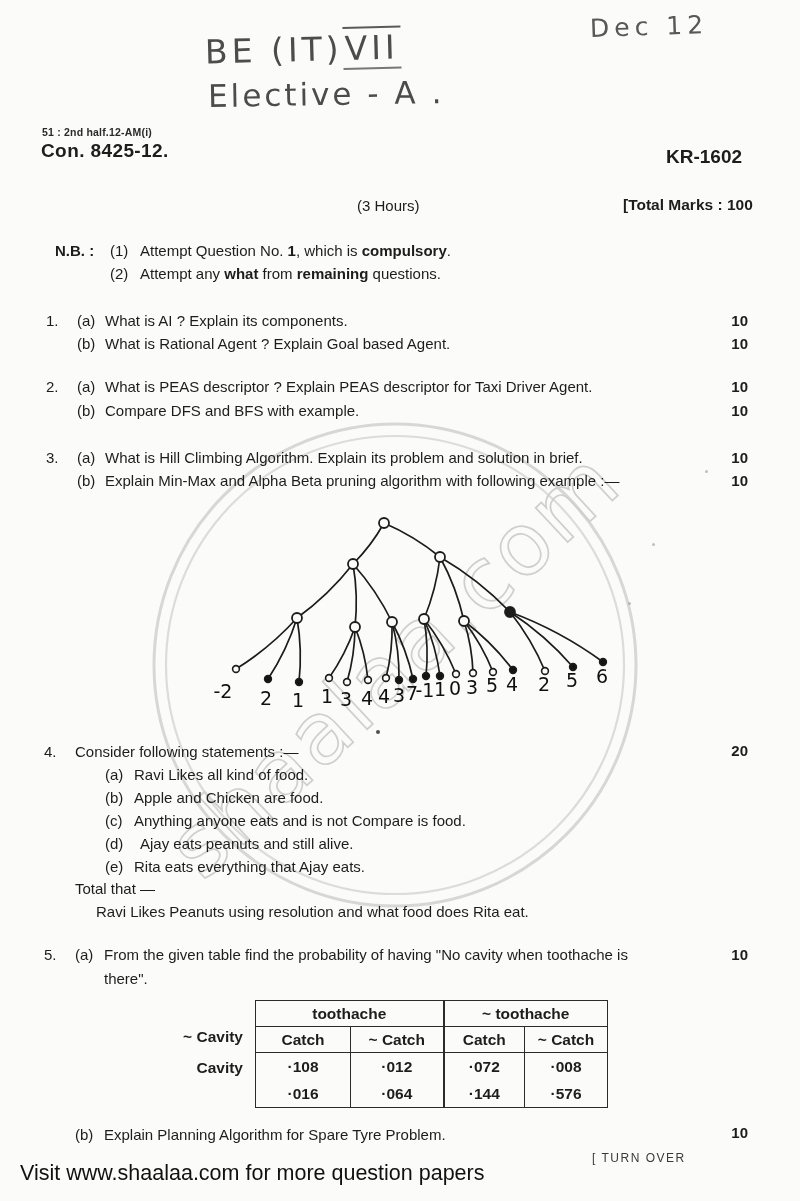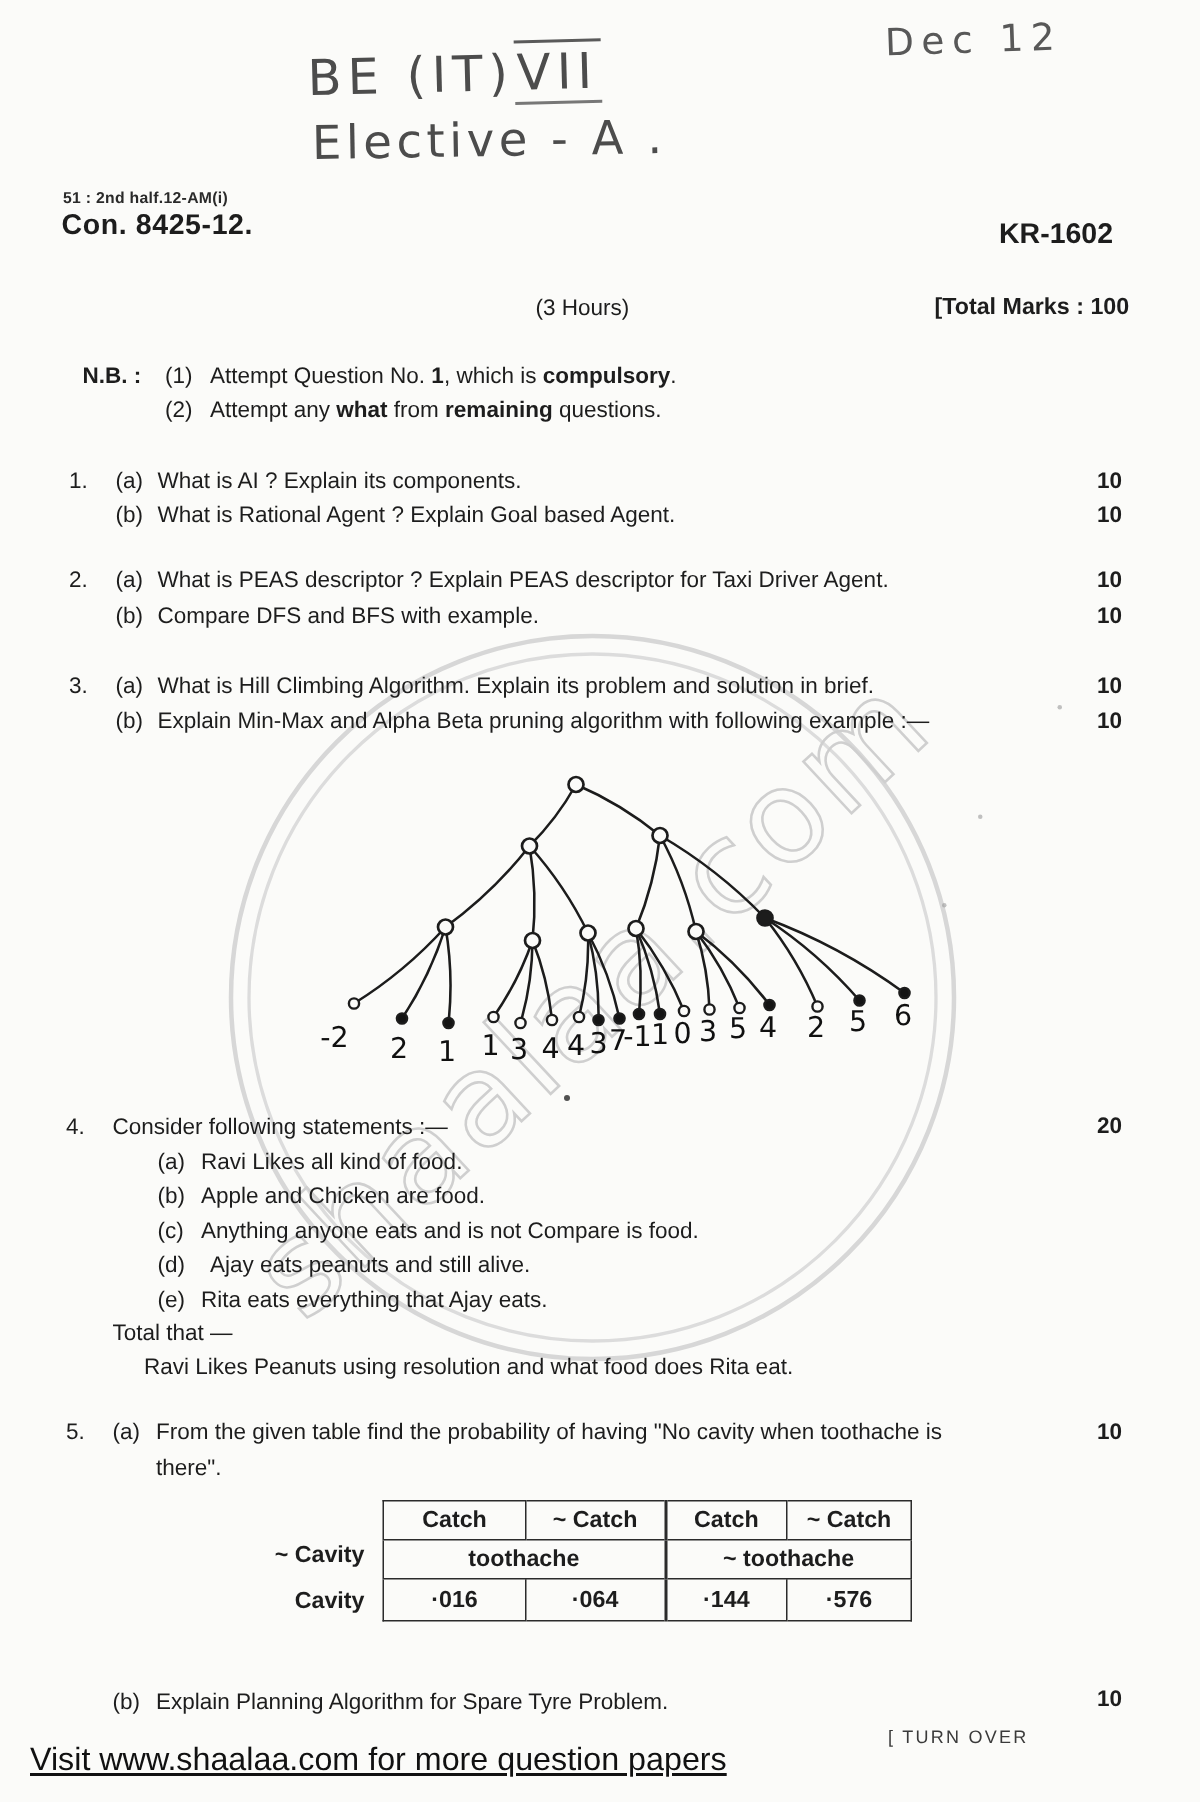--- a/index.html
+++ b/index.html
@@ -198,39 +198,45 @@
     <div class="rowlab" style="top:1028px;">~ Cavity</div>
     <table class="ptable">
       <colgroup>
           <col style="width:95px">
           <col style="width:93px">
           <col style="width:81px">
           <col style="width:83px">
         </colgroup>
       <tbody>
           <tr>
+        <th colspan="2">toothache</th>
+        <th colspan="2" class="vline-strong">~ toothache</th>
+      </tr>
+      <tr>
         <th>Catch</th>
         <th class="vline">~ Catch</th>
         <th class="vline-strong">Catch</th>
         <th class="vline">~ Catch</th>
       </tr>
       <tr>
-        <th colspan="2">toothache</th>
-        <th colspan="2" class="vline-strong">~ toothache</th>
+        <td>·108</td>
+        <td class="vline">·012</td>
+        <td class="vline-strong">·072</td>
+        <td class="vline">·008</td>
       </tr>
       <tr>
         <td>·016</td>
         <td class="vline">·064</td>
         <td class="vline-strong">·144</td>
         <td class="vline">·576</td>
       </tr>
     </tbody>
       </table>
 
     <div class="t" style="left:75px;top:1126px;">(b)</div>
     <div class="t" style="left:104px;top:1126px;">Explain Planning Algorithm for Spare Tyre Problem.</div>
     <div class="marks" style="top:1124px;">10</div>
 
     <div class="t turnover" style="left:592px;top:1152px;"><span>[</span> <span>TURN OVER</span></div>
-    <div class="t footer-link" style="left:20px;top:1161px;text-decoration:underline;">Visit www.shaalaa.com for more question papers</div>
+    <div class="t footer-link" style="left:20px;top:1161px;">Visit www.shaalaa.com for more question papers</div>
 
   </div>
 </div>
 
 </body></html>

